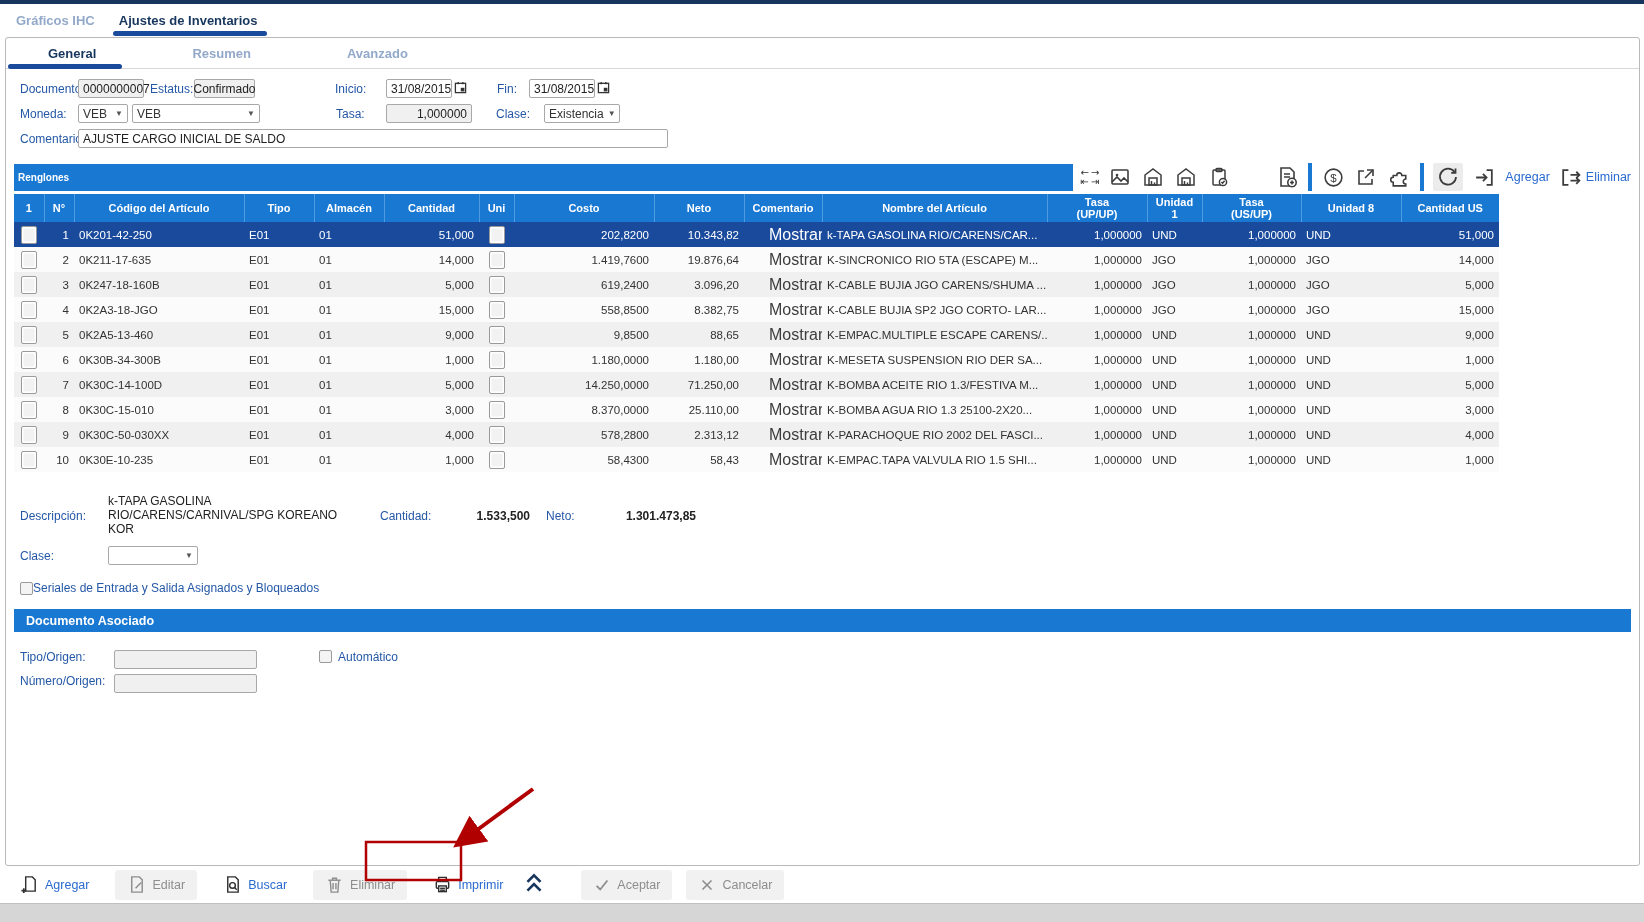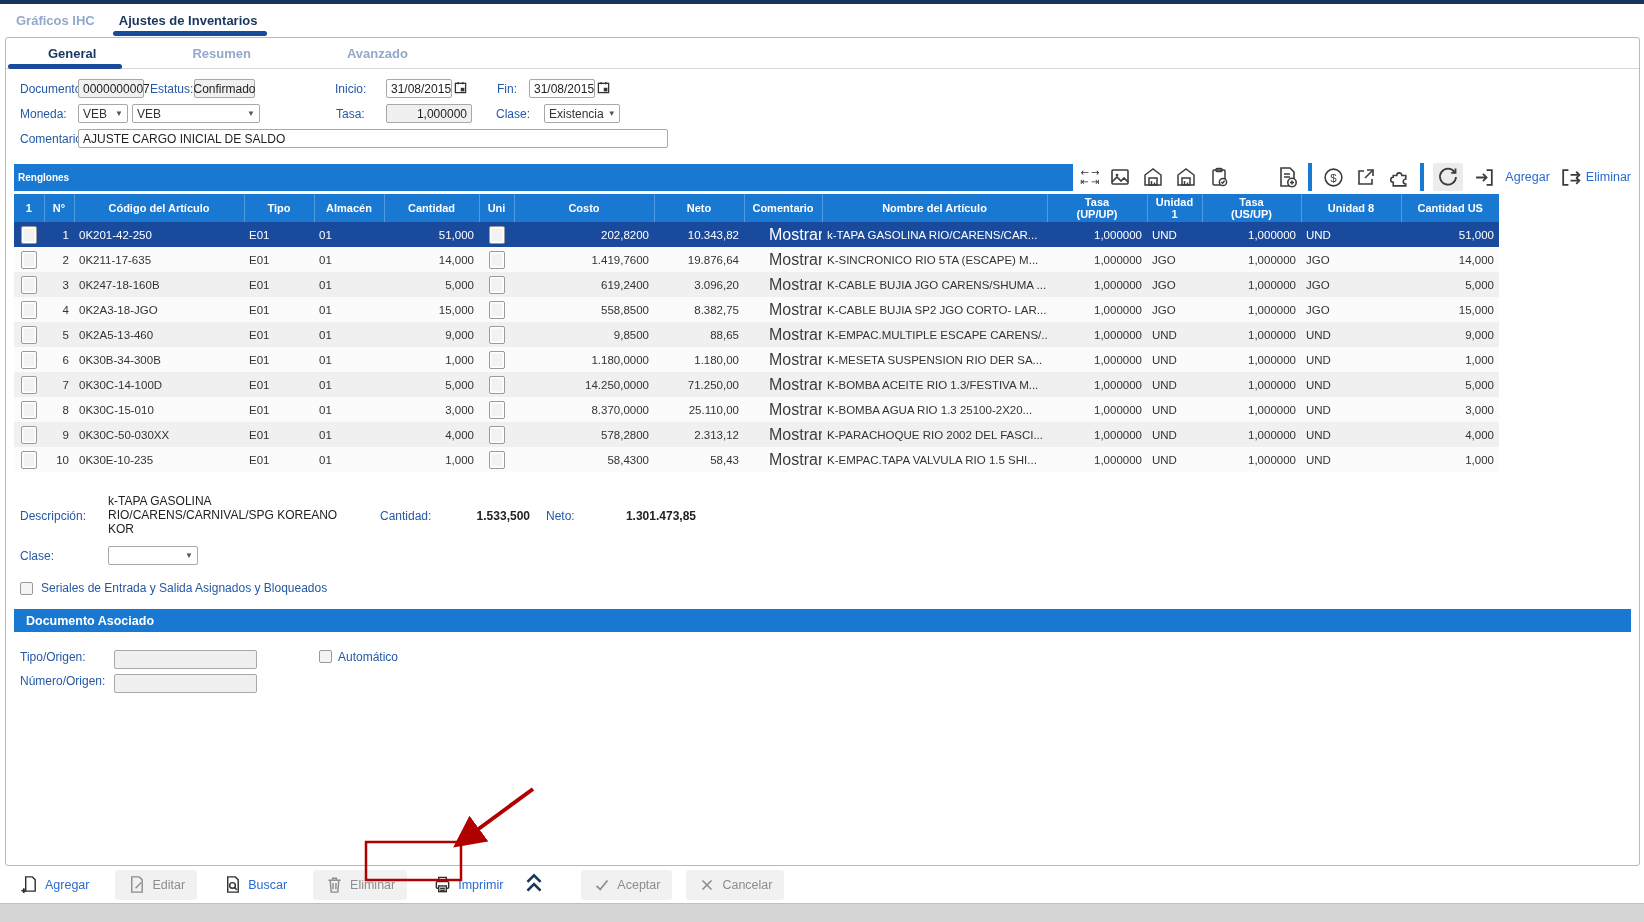--- a/index.html
+++ b/index.html
@@ -52,21 +52,21 @@
   tr.selected .mostrar{color:#fff}
   tr:not(.selected) .mostrar{color:#3c3c3c}
   
   .detail{padding:22px 0 0 14px;position:relative}
   .drow{display:flex;align-items:center}
   .dlabel{color:#2458a6;font-size:12px}
   .dval{font-size:12px;color:#222}
   .descval{width:240px;line-height:14px;margin-left:16px}
   .numval{font-weight:bold;color:#222;text-align:right}
   .clase2row{display:flex;align-items:center;margin-top:10px}
-  .cbrow{display:flex;align-items:center;gap:8px;margin-top:16px}
+  .cbrow{display:flex;align-items:center;margin-top:16px}
   .cb{width:13px;height:13px;border:1px solid #9a9a9a;background:#f4f4f4;border-radius:2px;flex:none;cursor:pointer}
   .cblabel{color:#2458a6;font-size:12px}
   
   .assocbar{height:23px;background:#1878d2;color:#fff;font-weight:bold;font-size:12.5px;display:flex;align-items:center;padding-left:12px;margin:14px 8px 0 8px}
   .assocfields{padding:18px 0 0 14px}
   .arow{display:flex;align-items:flex-start;height:22px;margin-bottom:2px}
   
   .footer{position:absolute;left:0;right:0;bottom:19px;height:37px;background:#fff;display:flex;align-items:center;padding-left:8px;gap:14px}
   .fbtn{display:flex;align-items:center;gap:6px;height:30px;padding:0 12px;border-radius:3px;font-size:12.5px;cursor:pointer;white-space:nowrap}
   .fbtn.on{background:#fff;color:#2a6bd0}

